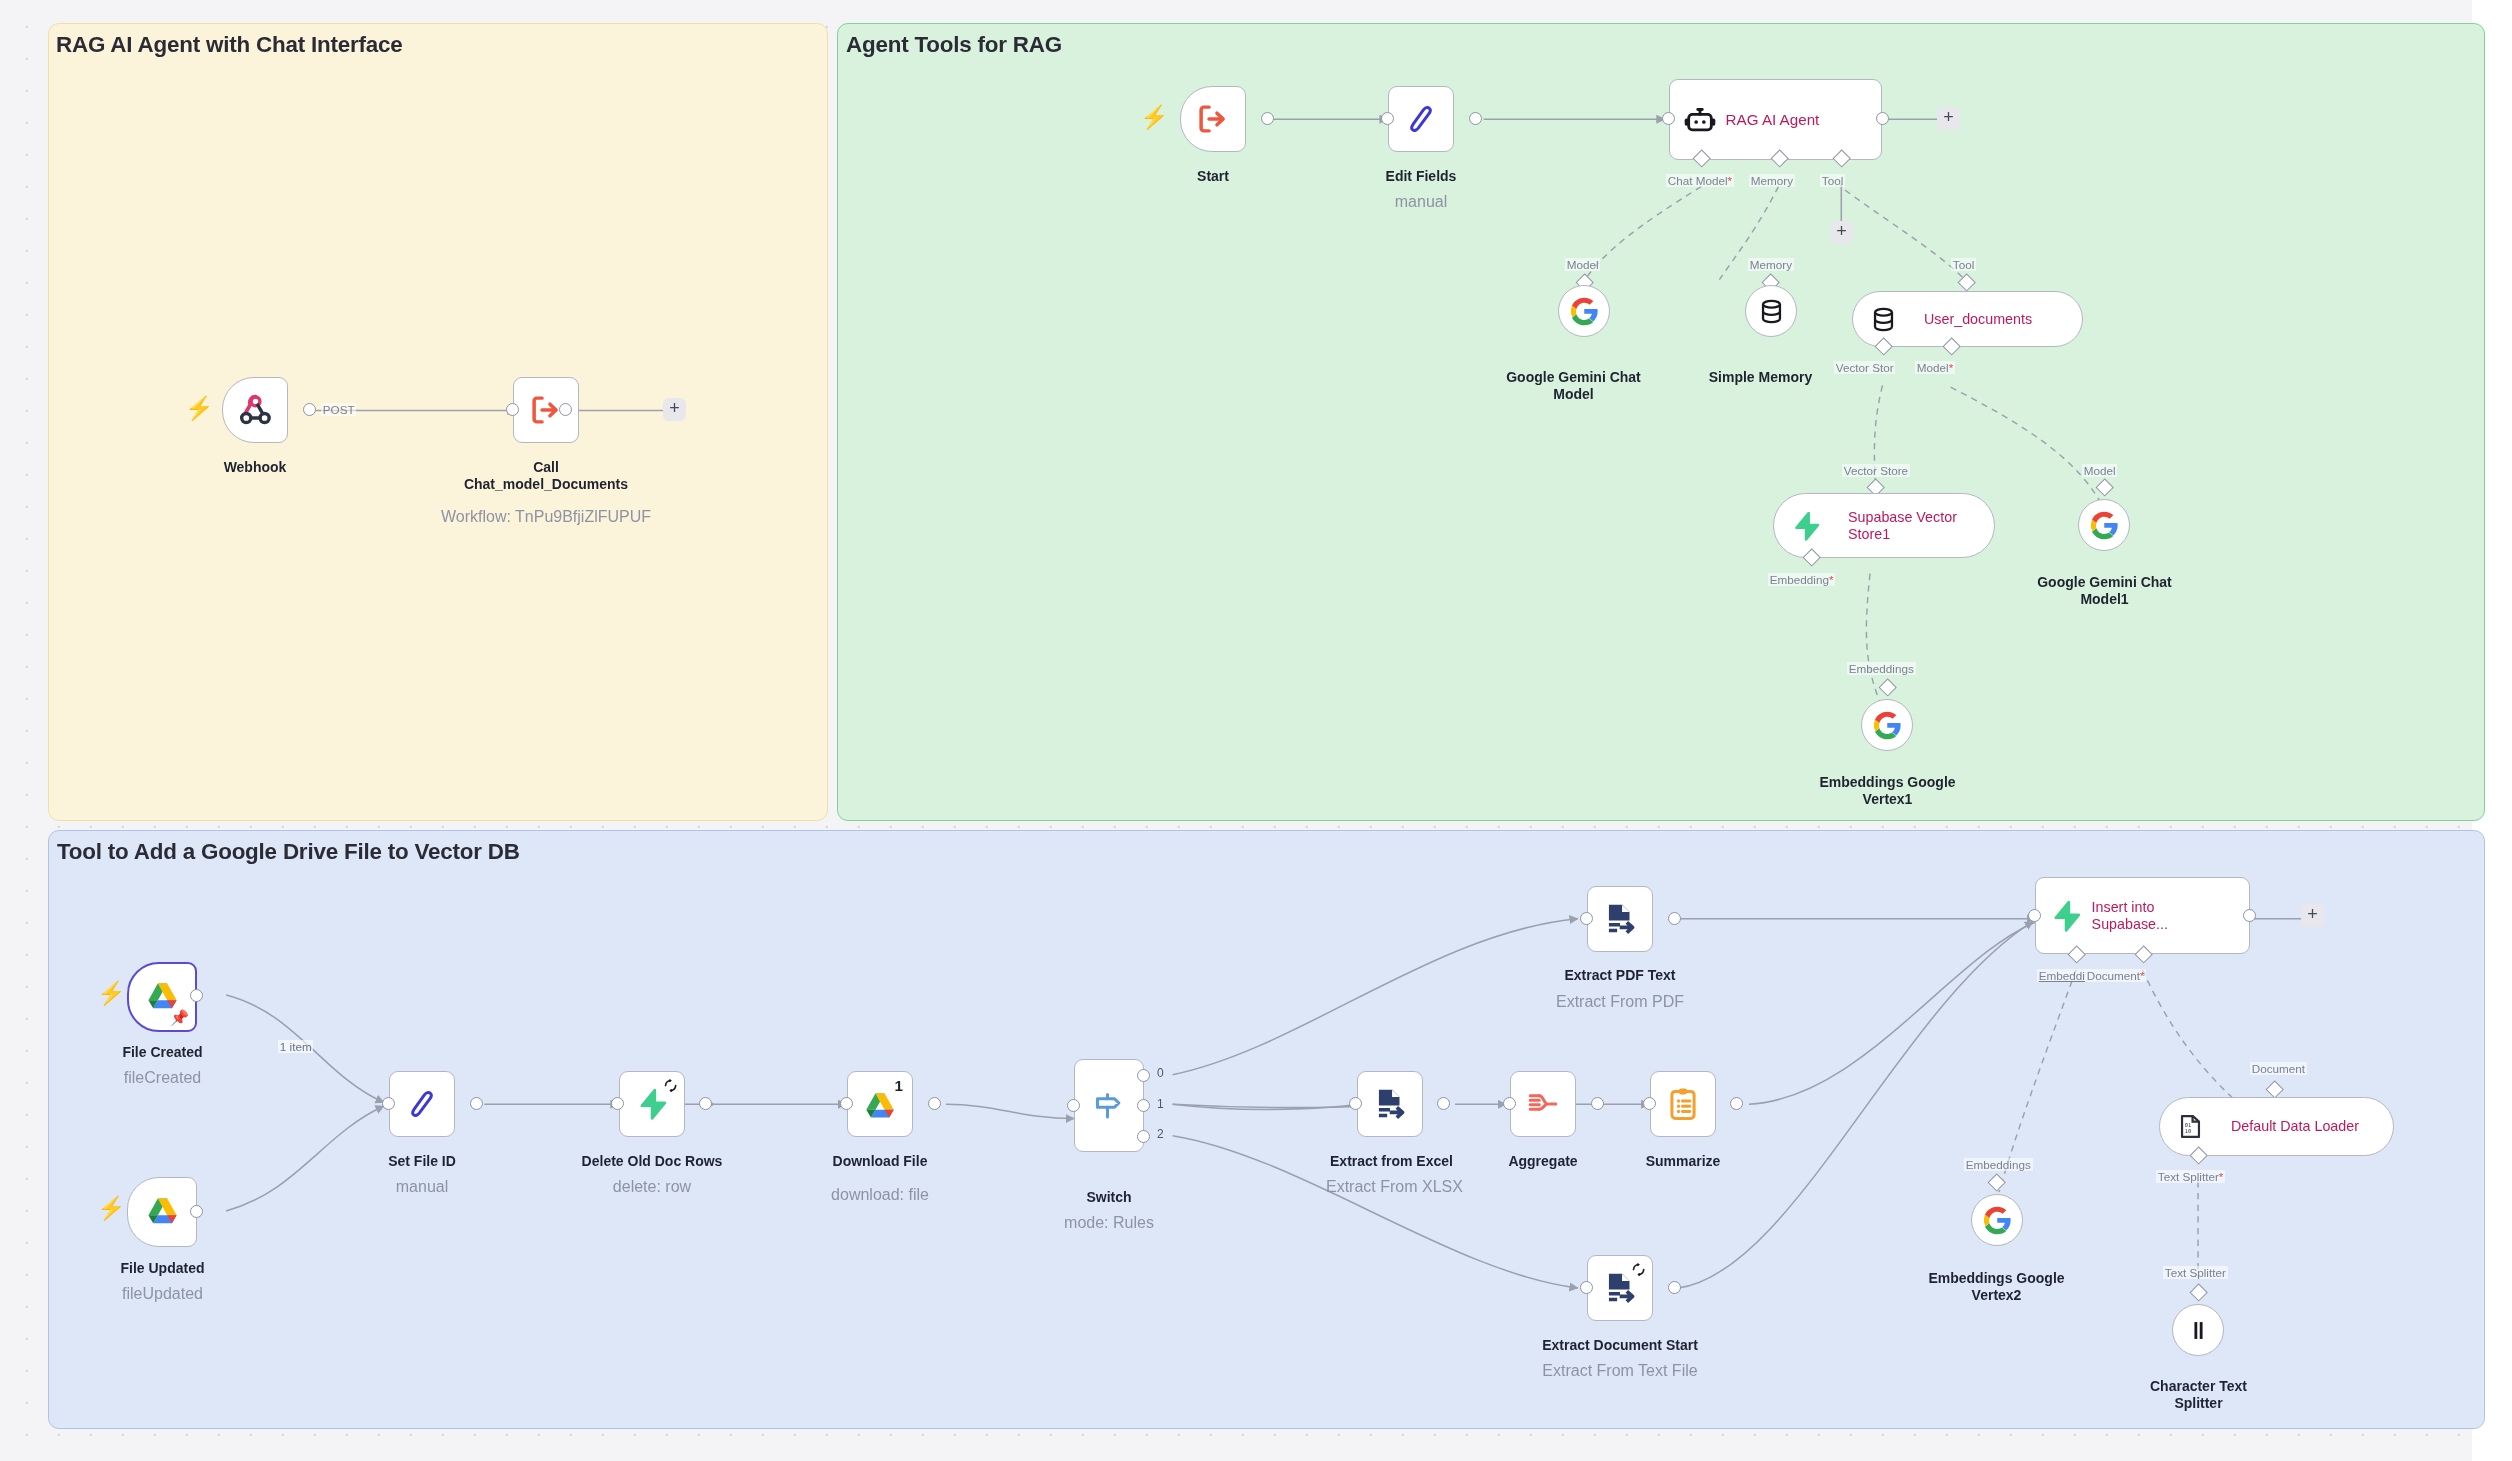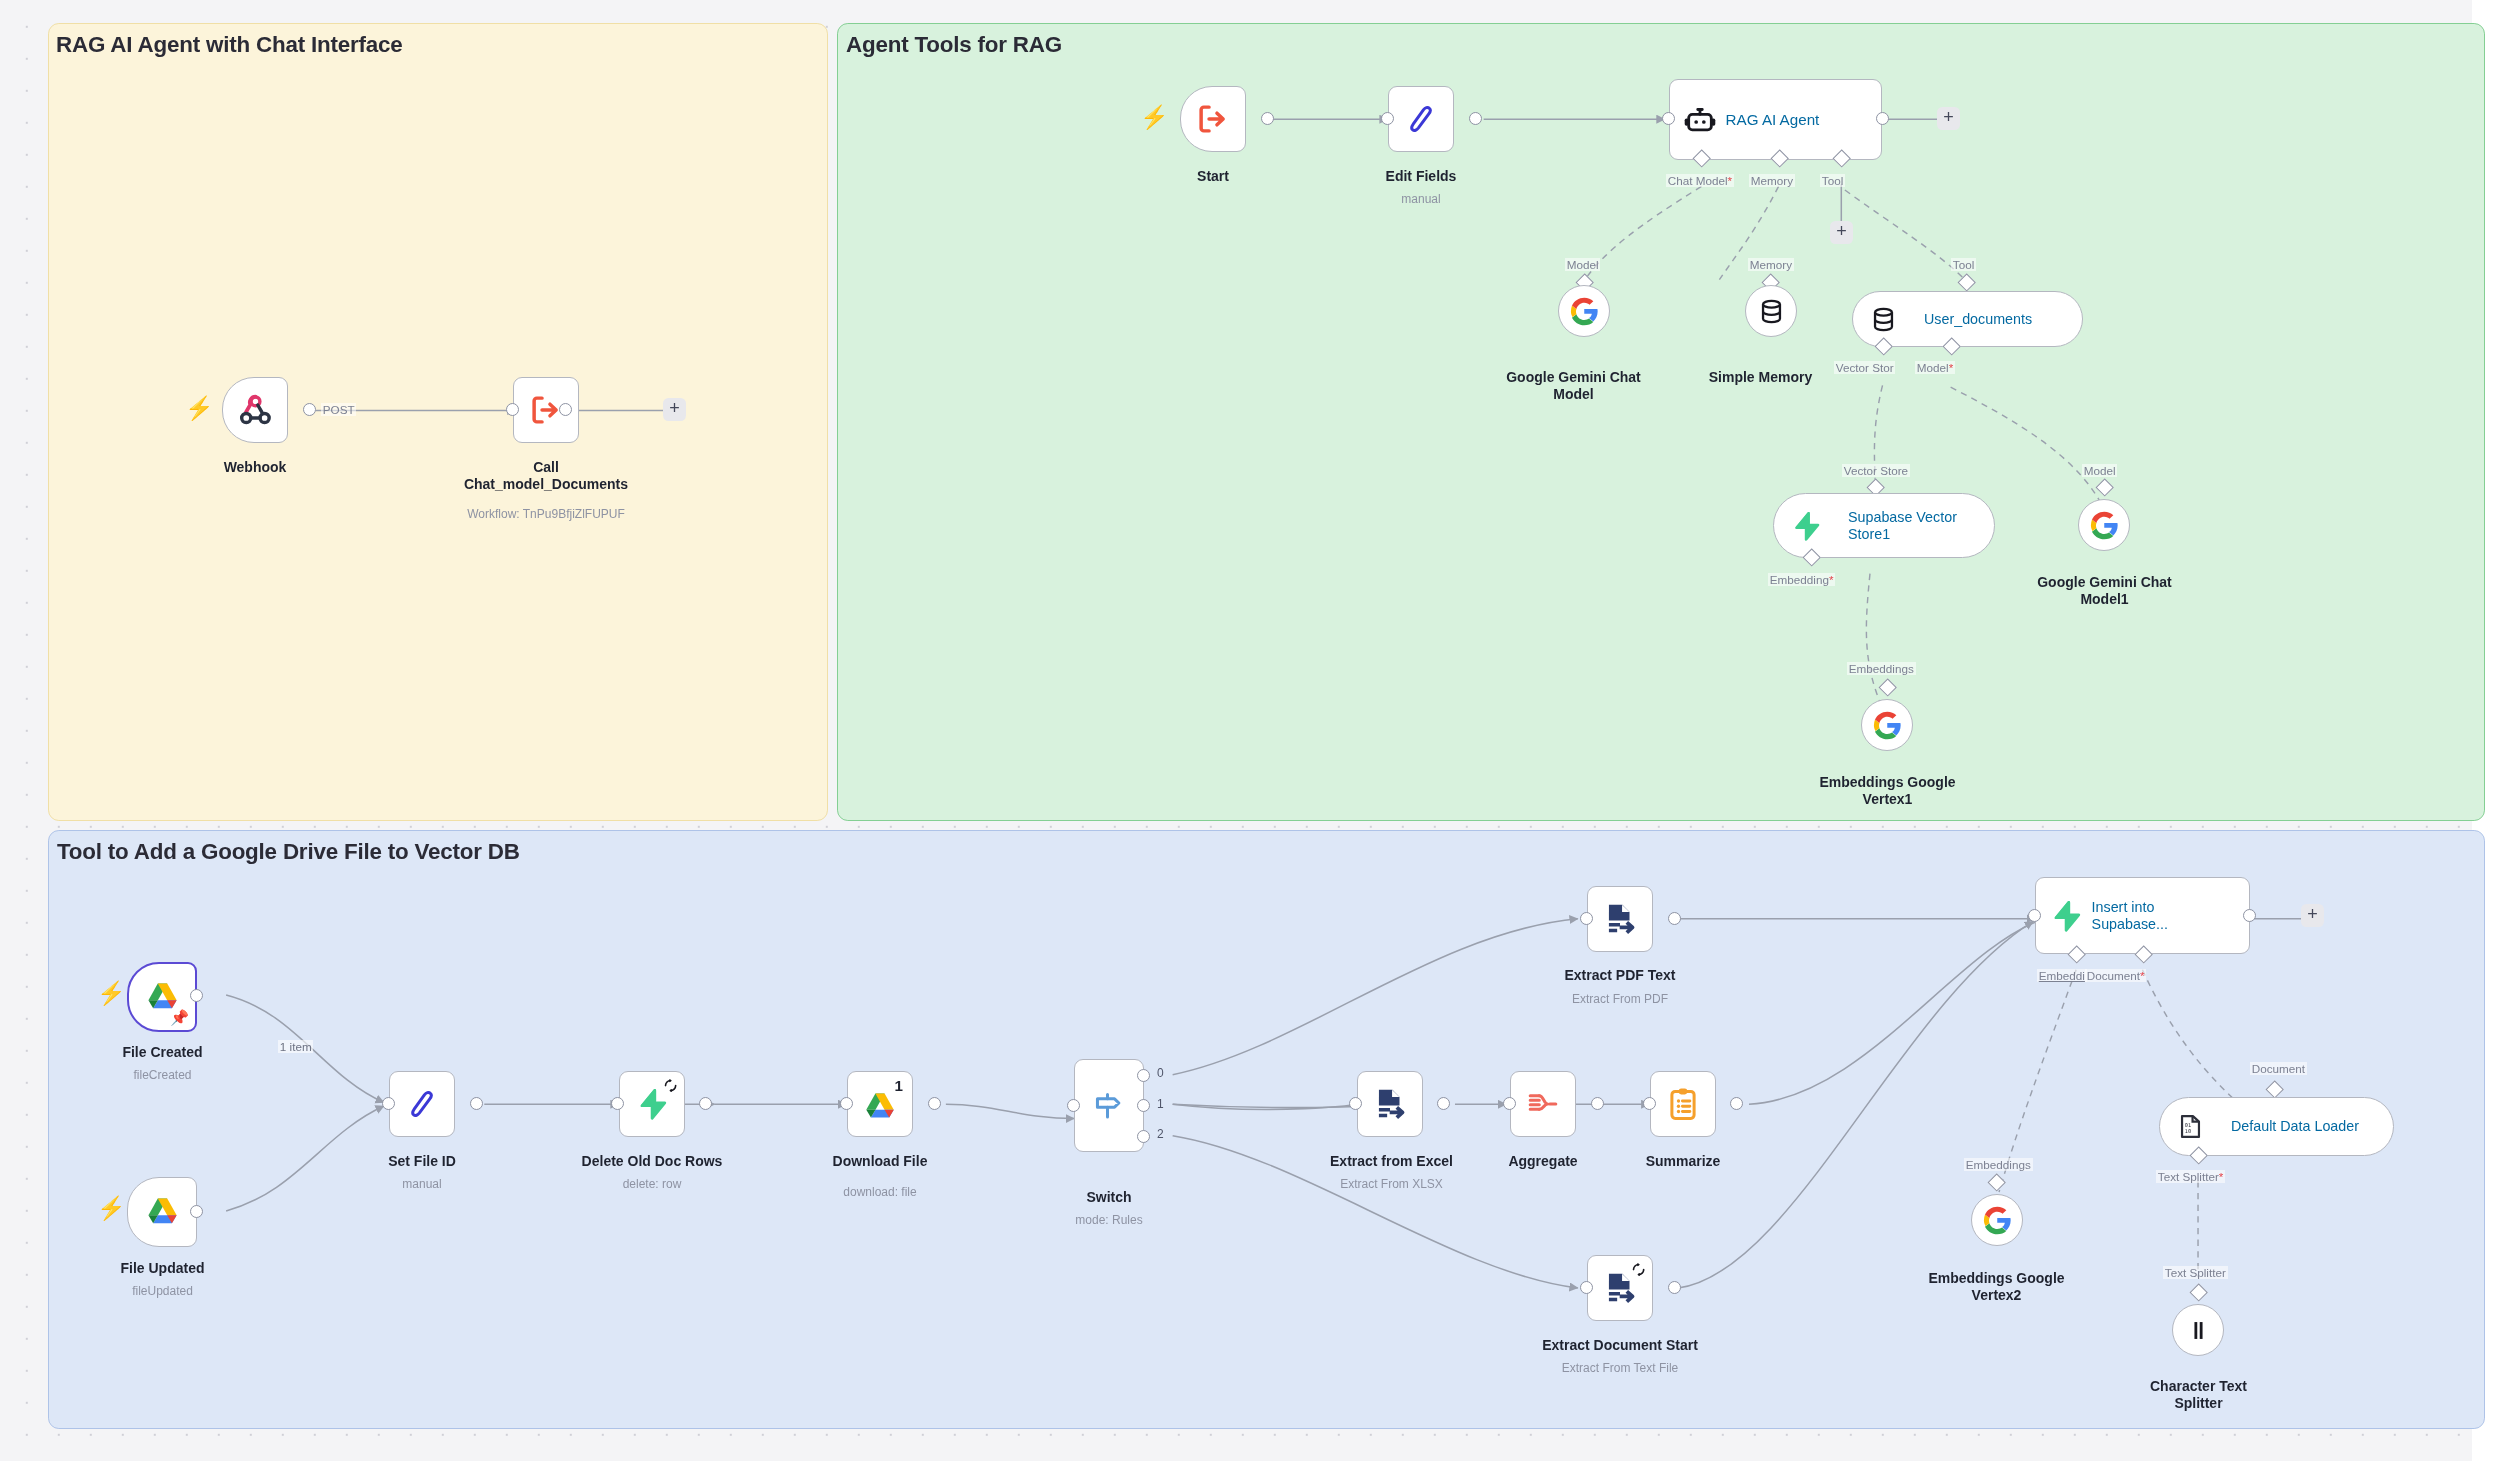--- a/index.html
+++ b/index.html
@@ -68,27 +68,27 @@
     text-align: center;
     font-size: 14px;
     font-weight: bold;
     color: #1f2330;
     line-height: 1.18;
     white-space: nowrap;
   }
   .node-sub {
     position: absolute;
     text-align: center;
-    font-size: 12px;
+    font-size: 16px;
     color: #8e93a3;
     line-height: 1.2;
     white-space: nowrap;
   }
   .node-inline-label {
-    font-size: 14.3px; color: #0369a1; font-weight: normal; line-height:1.15;
+    font-size: 14.3px; color: #be185d; font-weight: normal; line-height:1.15;
   }
   .port {
     position: absolute;
     width: 13.4px; height: 13.4px;
     border-radius: 50%;
     background: #fff;
     border: 1.4px solid #8e93a3;
   }
   .diamond {
     position: absolute;

